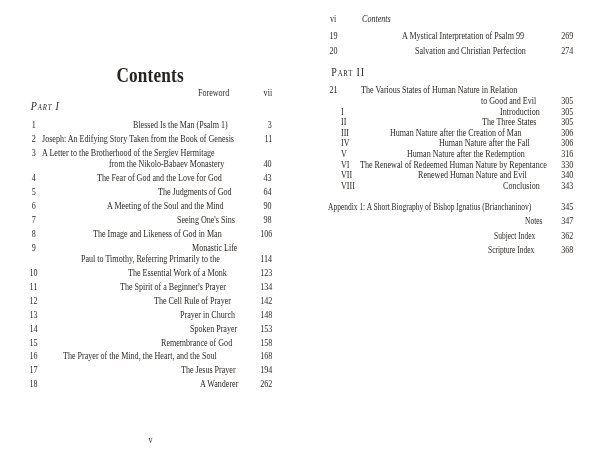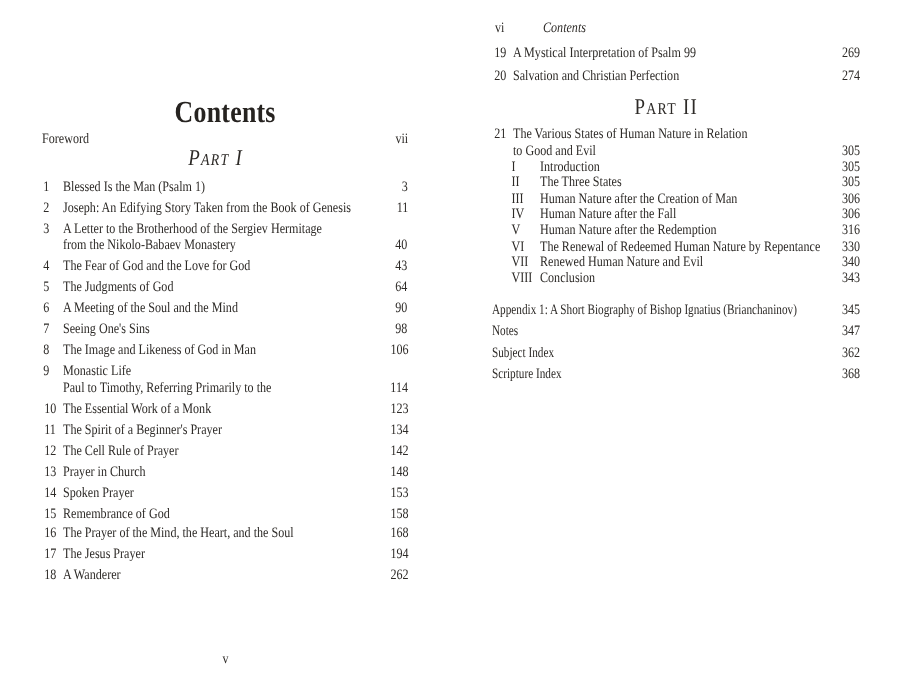--- a/index.html
+++ b/index.html
@@ -14,39 +14,39 @@
   .page-left{left:28px;width:244px;}
   .page-right{left:328px;width:245px;}
 
   .toc-title{
     position:absolute;top:64px;left:0;right:0;margin:0;
     text-align:center;font-size:20.5px;line-height:22px;
     font-weight:600;letter-spacing:.2px;color:#262320;
   }
   .foreword-row{position:absolute;top:87px;left:0;right:0;gap:11px;}
   .part-label{
-    position:absolute;left:0;right:12px;text-align:center;
-    font-size:15px;line-height:11px;font-variant:small-caps;letter-spacing:1px;
+    position:absolute;left:0;right:12px;
+    font-size:12px;line-height:11px;font-variant:small-caps;letter-spacing:1px;
   }
   .part-1{top:101px;font-style:italic;}
   .part-2{top:67px;}
   .entries{position:absolute;left:0;right:0;}
   .entries-left{top:119px;}
   .entries-right-top{top:30px;}
   .entry-21-block{position:absolute;top:85px;left:0;right:0;}
   .back-matter{position:absolute;top:201px;left:0;right:0;}
 
   .row{display:flex;align-items:flex-end;line-height:11.4px;margin-bottom:2.5px;font-size:9.6px;}
   .entries-right-top .row{margin-bottom:3.2px;}
   .row-21{line-height:10.8px;margin-bottom:0;}
   .row.sub{padding-left:13px;line-height:10.6px;margin-bottom:0;}
   .back-matter .row{margin-bottom:2.9px;}
-  .num{width:10px;min-width:10px;text-align:left;margin-right:4px;align-self:flex-start;}
+  .num{width:10px;min-width:10px;text-align:center;margin-right:4px;align-self:flex-start;}
   .num.roman{width:19px;min-width:19px;text-align:left;margin-right:0;}
-  .titles{flex:1;min-width:0;}
+  .titles{flex:1;min-width:0;text-align:right;}
   .line{white-space:nowrap;}
   .page-num{width:26px;min-width:26px;text-align:right;}
 
   .tx{display:inline-block;transform:scaleX(0.84);transform-origin:0 88%;vertical-align:bottom;white-space:nowrap;}
   .num .tx,.page-num .tx{transform-origin:100% 88%;}
   .num.roman .tx{transform-origin:0 88%;}
   .txc{transform-origin:50% 88% !important;}
   .back-matter .titles .tx{transform:scaleX(0.78);}
 
   .running-head{position:absolute;top:13px;left:0;right:0;height:12px;font-size:9.6px;line-height:11px;}

